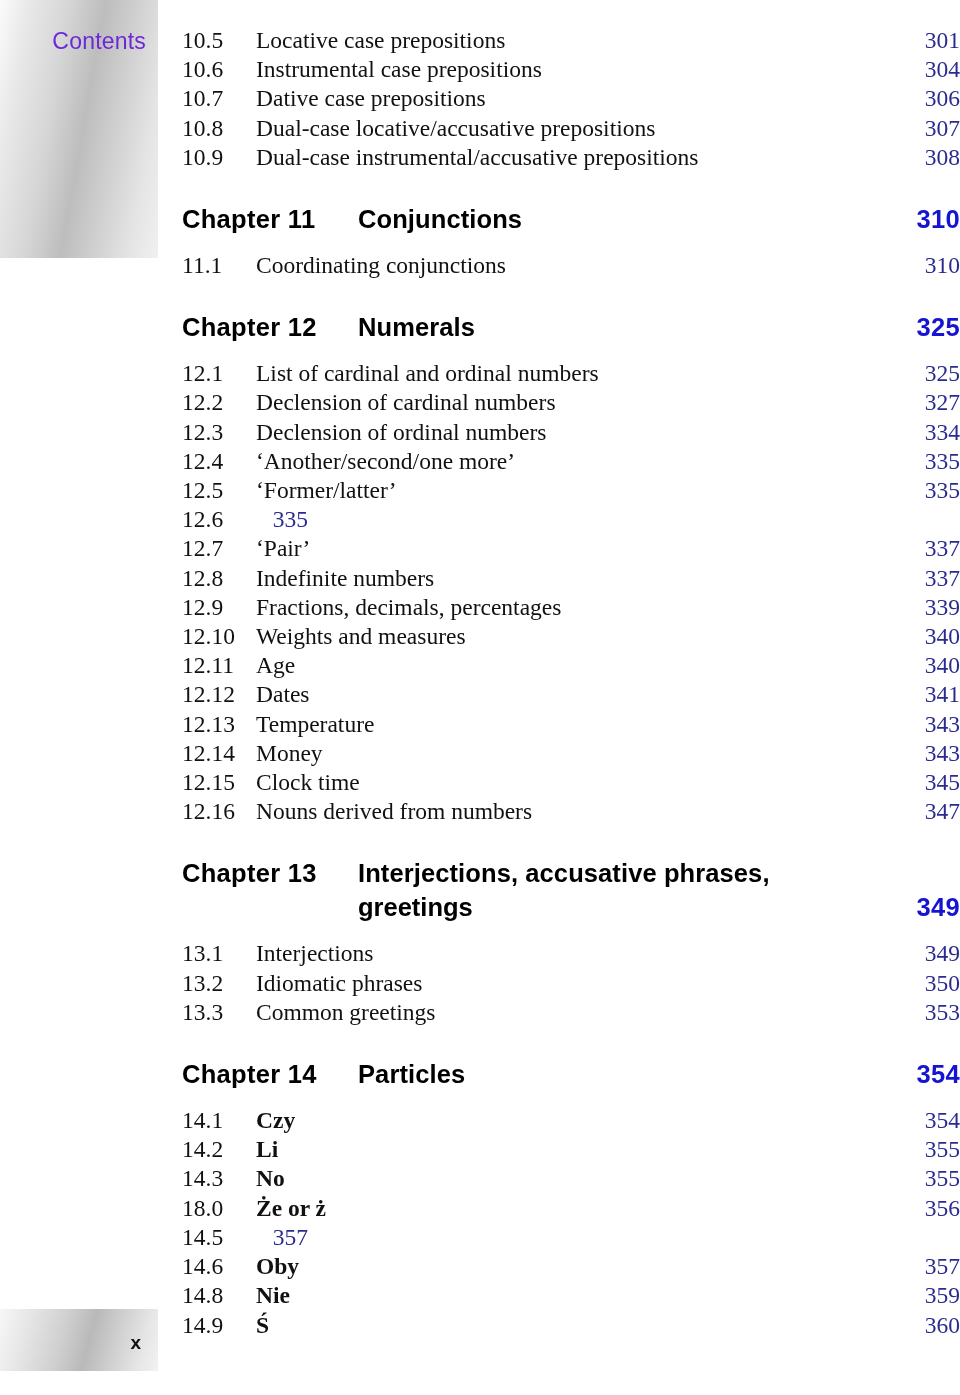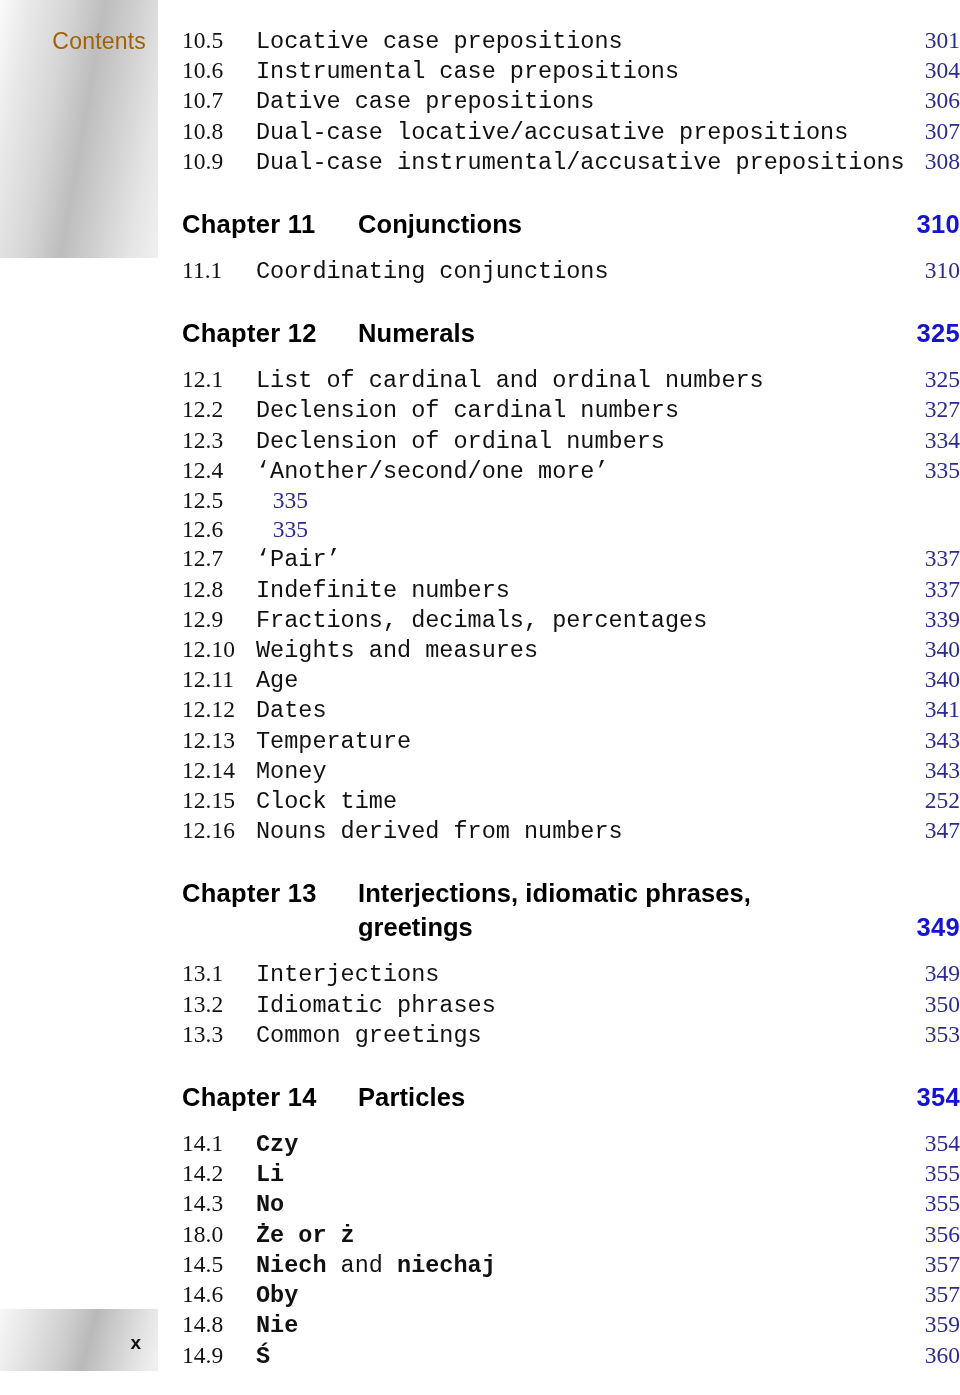--- a/index.html
+++ b/index.html
@@ -34,21 +34,21 @@
   }
   #running-head-label {
     position: absolute;
     left: 0;
     top: 28px;
     width: 146px;
     text-align: right;
     font-family: "Liberation Sans", sans-serif;
     font-size: 23px;
     letter-spacing: .2px;
-    color: #a16207;
+    color: #6d28d9;
   }
 
   #folio-band {
     position: absolute;
     left: 0;
     bottom: 24px;
     width: 158px;
     height: 62px;
     background: linear-gradient(105deg,
         #f7f7f7 0%,
@@ -94,21 +94,20 @@
   .sec .num {
     width: 74px;
     flex: 0 0 74px;
     text-align: left;
     white-space: nowrap;
   }
   .sec .title {
     flex: 1 1 auto;
     padding-left: 0px;
     white-space: nowrap;
-    font-family: Liberation Mono, monospace;
   }
   .sec .page {
     flex: 0 0 auto;
     text-align: right;
     min-width: 52px;
     color: #2b2b8f;
   }
   
   .sec.wide .num {
     width: 74px;
@@ -226,20 +225,21 @@
         <span class="title">Declension of ordinal numbers</span>
         <span class="page">334</span>
       </div>
       <div class="row sec">
         <span class="num">12.4</span>
         <span class="title">‘Another/second/one more’</span>
         <span class="page">335</span>
       </div>
       <div class="row sec">
         <span class="num">12.5</span>
+        <span class="title">‘Former/latter’</span>
         <span class="page">335</span>
       </div>
       <div class="row sec">
         <span class="num">12.6</span>
         <span class="page">335</span>
       </div>
       <div class="row sec">
         <span class="num">12.7</span>
         <span class="title">‘Pair’</span>
         <span class="page">337</span>
@@ -275,31 +275,31 @@
         <span class="page">343</span>
       </div>
       <div class="row sec wide">
         <span class="num">12.14</span>
         <span class="title">Money</span>
         <span class="page">343</span>
       </div>
       <div class="row sec wide">
         <span class="num">12.15</span>
         <span class="title">Clock time</span>
-        <span class="page">252</span>
+        <span class="page">345</span>
       </div>
       <div class="row sec wide">
         <span class="num">12.16</span>
         <span class="title">Nouns derived from numbers</span>
         <span class="page">347</span>
       </div>
       <div class="gap-lg"></div>
       <div class="row chap">
         <span class="num">Chapter 13</span>
-        <span class="title">Interjections, idiomatic phrases,</span>
+        <span class="title">Interjections, accusative phrases,</span>
         <span class="page"></span>
       </div>
       <div class="row chap">
         <span class="num"></span>
         <span class="title2">greetings</span>
         <span class="page">349</span>
       </div>
       <div class="gap-sm"></div>
       <div class="row sec">
         <span class="num">13.1</span>
@@ -338,21 +338,20 @@
         <span class="title"><span class="hw">No</span></span>
         <span class="page">355</span>
       </div>
       <div class="row sec">
         <span class="num">18.0</span>
         <span class="title"><span class="hw">Że or ż</span></span>
         <span class="page">356</span>
       </div>
       <div class="row sec">
         <span class="num">14.5</span>
-        <span class="title"><span class="hw">Niech</span><span> and </span><span class="hw">niechaj</span></span>
         <span class="page">357</span>
       </div>
       <div class="row sec">
         <span class="num">14.6</span>
         <span class="title"><span class="hw">Oby</span></span>
         <span class="page">357</span>
       </div>
       <div class="row sec">
         <span class="num">14.8</span>
         <span class="title"><span class="hw">Nie</span></span>

